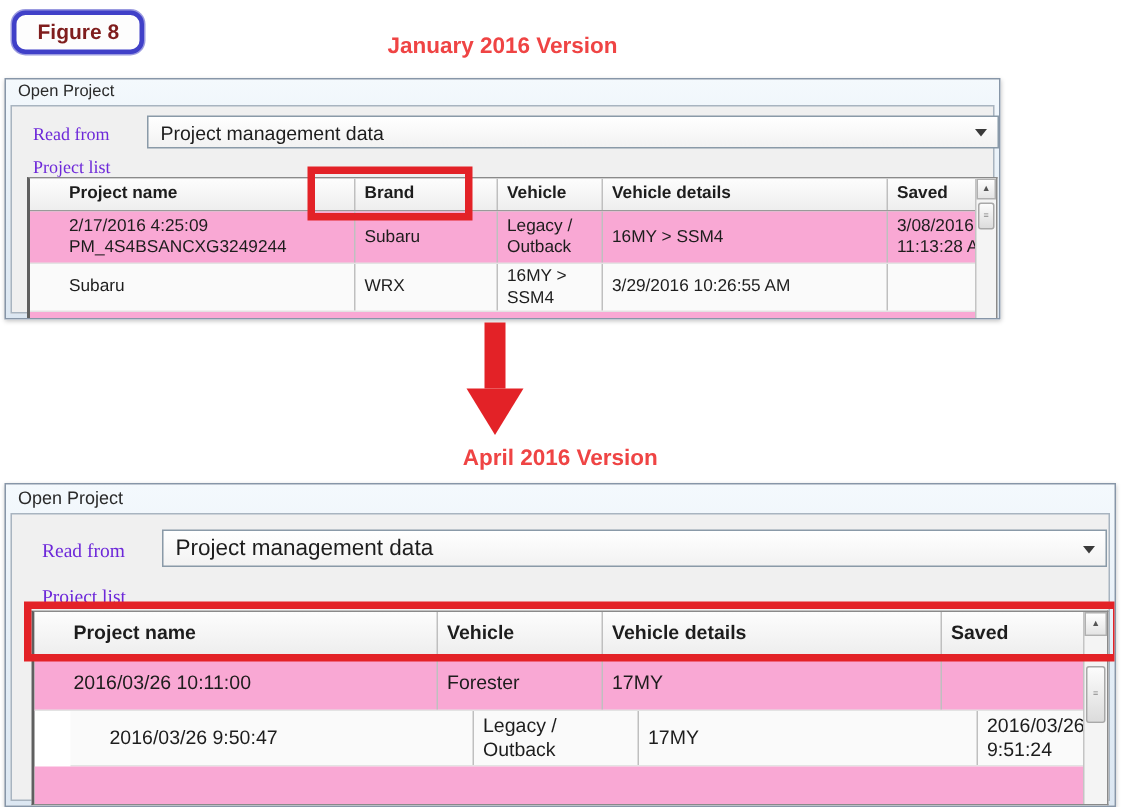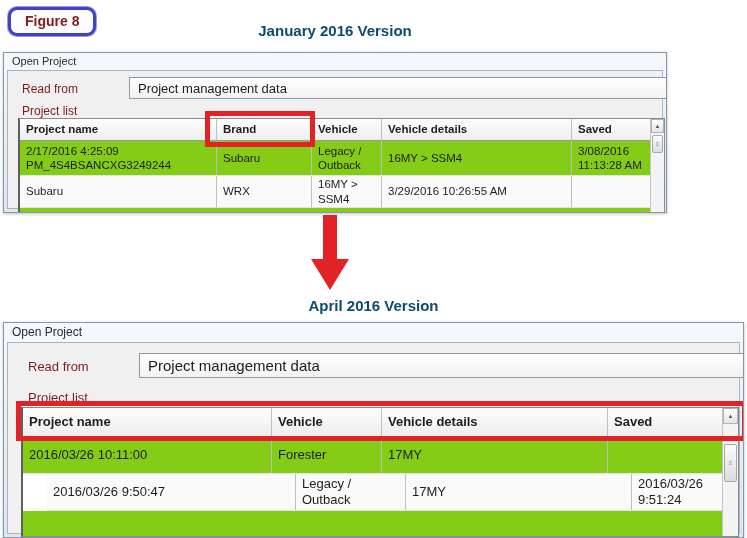--- a/index.html
+++ b/index.html
@@ -5,67 +5,67 @@
   * { margin:0; padding:0; box-sizing:border-box; }
   html,body { width:747px; height:538px; background:#ffffff; overflow:hidden;
               font-family:"Liberation Sans","DejaVu Sans",sans-serif; color:#1d1d1d; }
 
   
   .figure-badge { position:absolute; left:8px; top:7px; padding:3px 14px 4px;
     border:3px solid #4040c8; border-radius:9px; background:#fdfdfd;
     box-shadow:0 0 0 1px #9a9ae0; color:#7f1d1d; font-weight:bold; font-size:14px; }
 
   
-  .section-title { position:absolute; text-align:center; font-size:15px; font-weight:bold; color:#0c4a6e; }
+  .section-title { position:absolute; text-align:center; font-size:15px; font-weight:bold; color:#ef4444; }
   .title-jan { left:3px; top:22px; width:664px; }
   .title-apr { left:3px; top:297px; width:741px; }
 
   
   .window { position:absolute; border:1px solid #8796a8;
     background:linear-gradient(180deg,#f4f9fd 0%,#e3edf6 60%,#dce7f2 100%);
     box-shadow:0 1px 3px rgba(0,0,0,.25); overflow:hidden; }
   .win-jan { left:3px; top:52px; width:664px; height:161px; }
   .win-apr { left:3px; top:322px; width:741px; height:216px; }
   .titlebar { padding:2px 8px 1px; color:#2a2a2a; }
   .win-jan .titlebar { font-size:11px; height:17px; }
   .win-apr .titlebar { font-size:12px; height:19px; }
   .client { position:absolute; left:3px; right:3px; bottom:3px; background:#f0f0f0;
     border:1px solid #a8b4c0; }
   .win-jan .client { top:17px; }
   .win-apr .client { top:19px; }
 
-  .lbl { position:absolute; color:#7f1d1d; }
+  .lbl { position:absolute; color:#6d28d9;font-family:Liberation Serif, serif; }
   .win-jan .lbl { font-size:12px; }
   .win-apr .lbl { font-size:13px; }
 
   
   .combo { position:absolute; background:linear-gradient(180deg,#ffffff,#f2f2f2);
-    border:1px solid #8a9aa8; display:flex; align-items:center; padding-left:8px; cursor:default;margin-left:31px; }
+    border:1px solid #8a9aa8; display:flex; align-items:center; padding-left:8px; cursor:default; }
   .win-jan .combo { left:90px; top:6px; width:568px; height:22px; font-size:13px; }
   .win-apr .combo { left:100px; top:10px; width:630px; height:25px; font-size:15px; }
   .combo-arrow { position:absolute; right:7px; top:50%; margin-top:-2px; width:0; height:0;
     border-left:4px solid transparent; border-right:4px solid transparent; border-top:5px solid #3a3a3a; }
 
   
   .table { position:absolute; background:#fff; border:1px solid #8a8a8a; border-left:2px solid #5f5f5f;
     overflow:hidden; }
   .win-jan .table { left:10px; top:47px; width:647px; height:95px; }
   .win-apr .table { left:13px; top:64px; width:718px; height:130px; }
-  .trow { display:grid; width:100%; }
+  .trow { display:grid; width:100%;padding-left:20px; }
   .win-jan .trow { grid-template-columns:197px 95px 70px 190px 81px; }
   .win-apr .trow { grid-template-columns:249px 110px 226px 117px; }
   .thead { background:linear-gradient(180deg,#fdfdfd,#eeeeee); border-bottom:1px solid #9a9a9a; font-weight:bold; }
   .win-jan .thead { height:22px; font-size:12px; }
   .win-apr .thead { height:29px; font-size:14px; }
   .cell { padding:2px 4px 2px 6px; border-right:1px solid #bfbfbf; overflow:hidden;
     display:flex; flex-direction:column; justify-content:center; line-height:1.25; }
   .thead .cell { justify-content:center; }
   .win-jan .cell { font-size:11.5px; }
   .win-apr .cell { font-size:13px; }
-  .row-a { background:#84cc16; }
+  .row-a { background:#f9a8d4; }
   .row-b { background:#fafafa; }
   .data-row { border-bottom:1px solid #e3e3e3; }
   .win-jan .r1 { height:35px; } .win-jan .r2 { height:32px; } .win-jan .r3 { height:14px; }
   .win-apr .r1 { height:37px; } .win-apr .r2 { height:37px;margin-left:24px; } .win-apr .r3 { height:27px; }
   .r3 .cell { justify-content:flex-start;margin-top:46px; }
 
   
   .scrollbar { position:absolute; top:0; right:0; bottom:0; background:#f4f4f4; border-left:1px solid #c4c4c4; }
   .win-jan .scrollbar { width:14px; }
   .win-apr .scrollbar { width:16px; }

